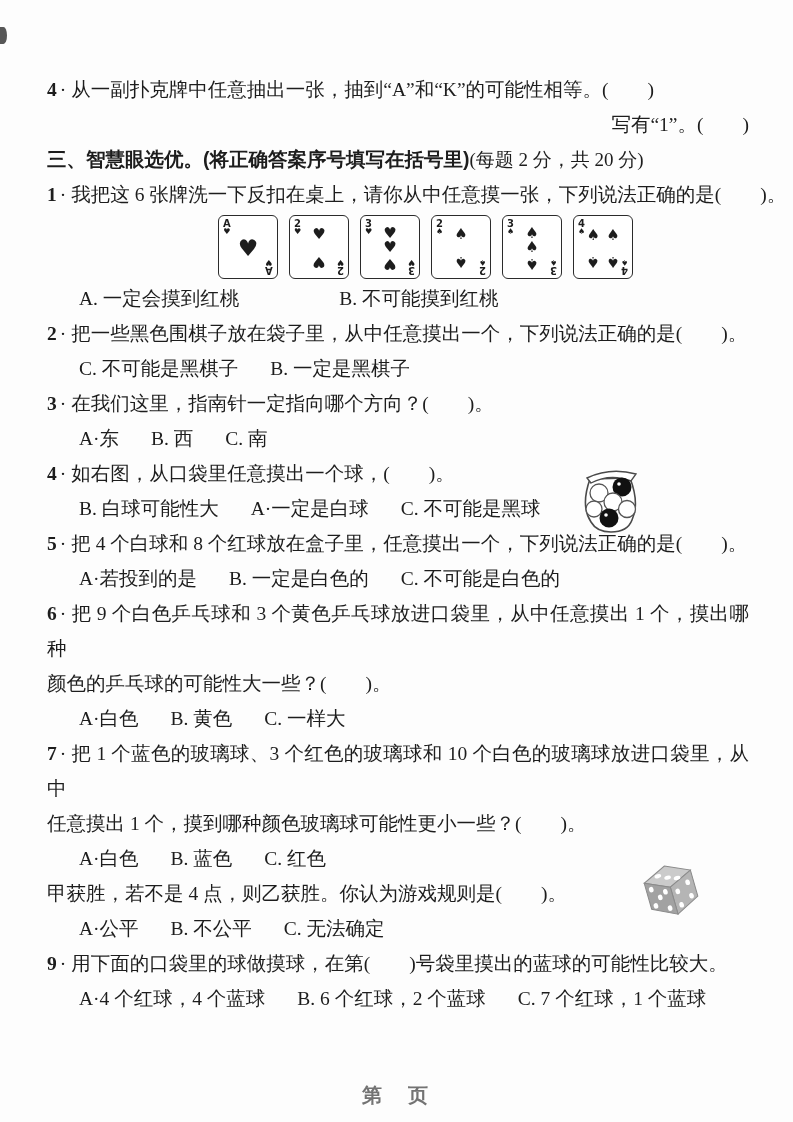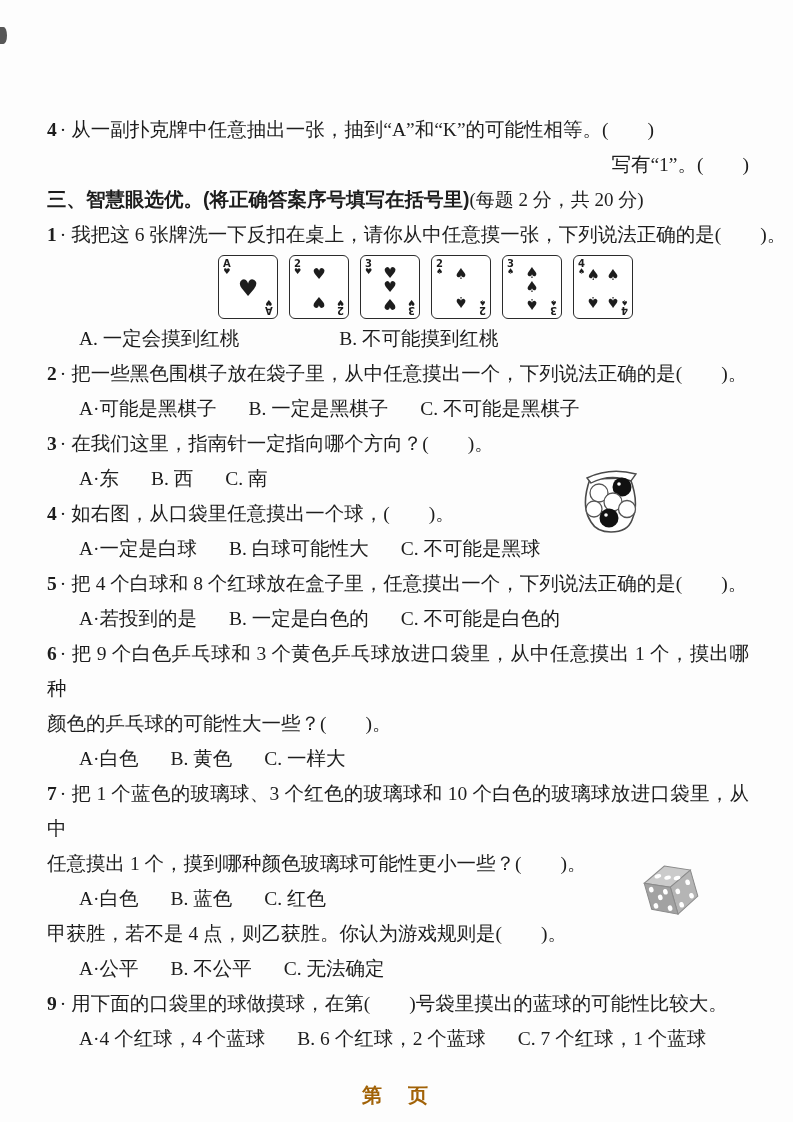--- a/index.html
+++ b/index.html
@@ -12,21 +12,21 @@
     font-family: "Liberation Serif", "DejaVu Serif", serif;
     color: #1d1d1d;
   }
   .artifact {
     position: absolute; left: 0; top: 27px;
     width: 7px; height: 17px;
     background: #3a3a3a;
     border-radius: 0 70% 70% 0;
     opacity: .85;
   }
-  .content { position: absolute; left: 47px; top: 72px; width: 702px; margin-top: 40px; }
+  .content { position: absolute; left: 47px; top: 72px; width: 702px; }
   .line {
     font-size: 19.5px; line-height: 35px;
     white-space: nowrap;
   }
   .line.j {
     white-space: normal;
     text-align: justify;
     text-align-last: justify;
   }
   .line.indent2 { padding-left: 22px; text-align: right; }
@@ -65,21 +65,21 @@
   .pip.rot { transform: translate(-50%, -50%) rotate(180deg); }
   .pip.big { font-size: 23px; }
   
   .bag { position: absolute; left: 580px; top: 463px; }
   .dice { position: absolute; left: 635px; top: 857px; }
   .footer {
     position: absolute; left: 0; right: 0; top: 1082px;
     text-align: center;
     font-family: "Liberation Sans", "DejaVu Sans", sans-serif;
     font-weight: bold; font-size: 20px; letter-spacing: 3px;
-    color: #a16207;
+    color: #737373;
   }
 </style>
 </head>
 <body>
 
 <div class="artifact"></div>
 
 <div class="content">
 
   <div>
@@ -173,40 +173,39 @@
       </div>
     <div class="opts wide">
       <span>A. 一定会摸到红桃</span>
       <span>B. 不可能摸到红桃</span>
     </div>
   </div>
 
   <div>
     <div class="line"><span class="qn">2</span><span class="sep">·</span><span>把一些黑色围棋子放在袋子里，从中任意摸出一个，下列说法正确的是(　　)。</span></div>
     <div class="opts">
-      <span>A·可能是黑棋子</span>
+      <span>C. 不可能是黑棋子</span>
       <span>B. 一定是黑棋子</span>
-      <span>C. 不可能是黑棋子</span>
     </div>
   </div>
 
   <div>
     <div class="line"><span class="qn">3</span><span class="sep">·</span><span>在我们这里，指南针一定指向哪个方向？(　　)。</span></div>
     <div class="opts">
       <span>A·东</span>
       <span>B. 西</span>
       <span>C. 南</span>
     </div>
   </div>
 
   <div>
     <div class="line"><span class="qn">4</span><span class="sep">·</span><span>如右图，从口袋里任意摸出一个球，(　　)。</span></div>
     <div class="opts">
+      <span>B. 白球可能性大</span>
       <span>A·一定是白球</span>
-      <span>B. 白球可能性大</span>
       <span>C. 不可能是黑球</span>
     </div>
   </div>
 
   <div>
     <div class="line"><span class="qn">5</span><span class="sep">·</span><span>把 4 个白球和 8 个红球放在盒子里，任意摸出一个，下列说法正确的是(　　)。</span></div>
     <div class="opts">
       <span>A·若投到的是</span>
       <span>B. 一定是白色的</span>
       <span>C. 不可能是白色的</span>

